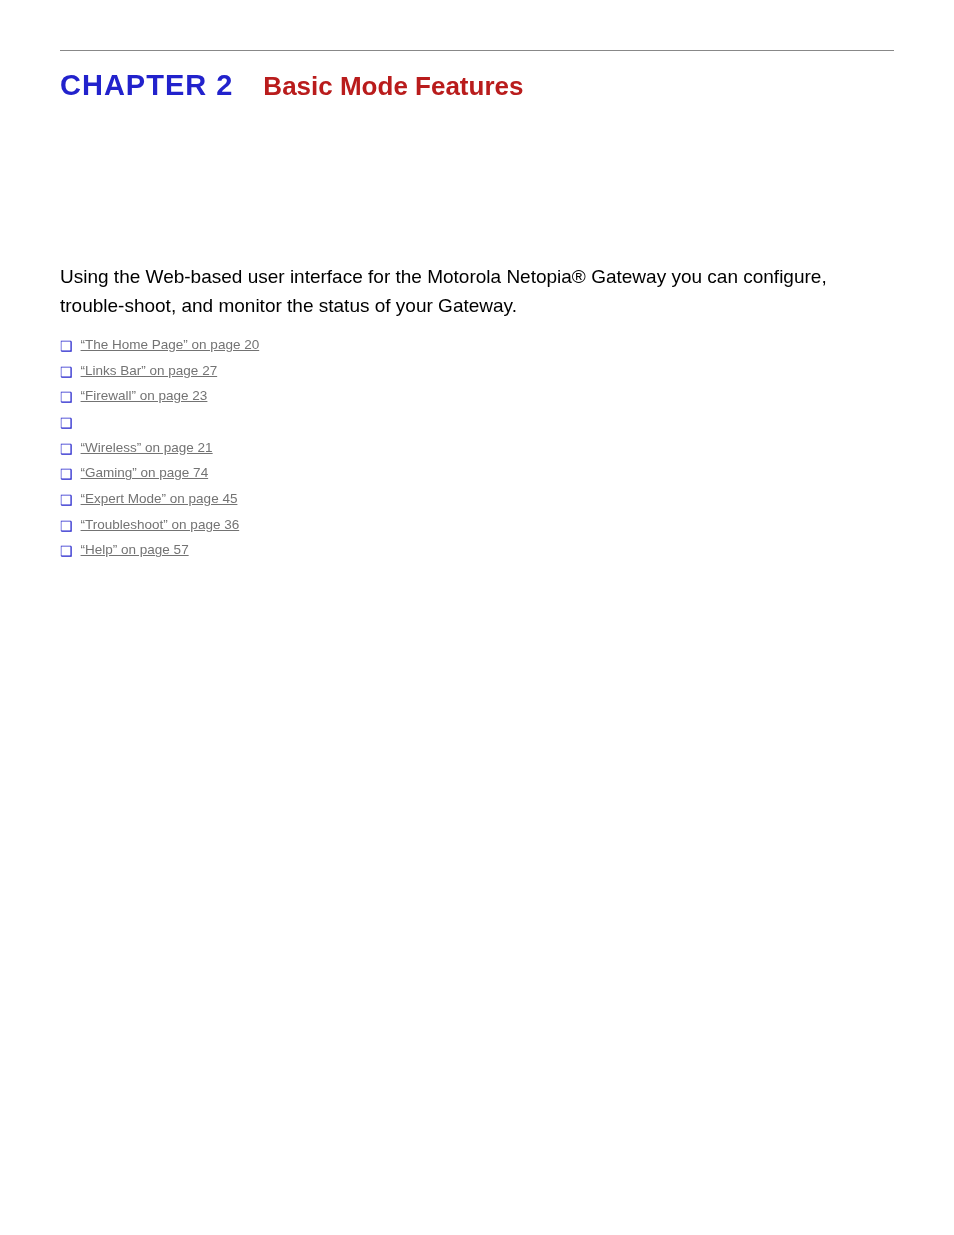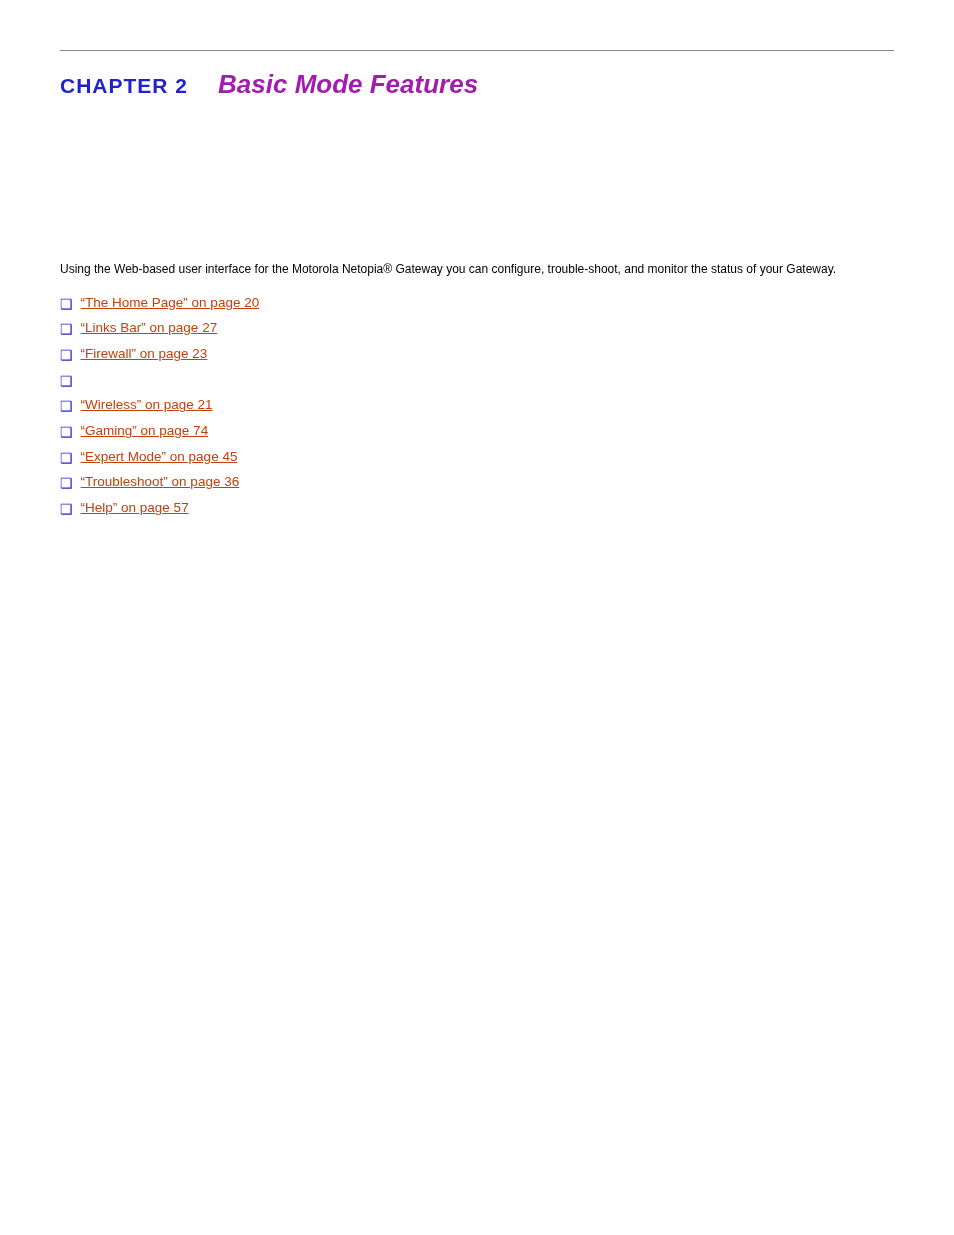--- a/index.html
+++ b/index.html
@@ -34,39 +34,38 @@
     }
 
     .chapter-heading {
       margin: 18px 60px 0 60px;
       display: flex;
       align-items: baseline;
       gap: 0;
     }
 
     .chapter-label {
-      font-size: 21px;
+      font-size: 29px;
       font-weight: 900;
       color: #2222cc;
       letter-spacing: 1px;
       font-family: Arial, Helvetica, sans-serif;
     }
 
     .chapter-title {
       font-size: 26px;
       font-weight: bold;
-      font-style: italic;
-      color: #a21caf;
+      color: #b91c1c;
       font-family: Arial, Helvetica, sans-serif;
       margin-left: 30px;
     }
 
     .intro-text {
       margin: 160px 60px 0 60px;
-      font-size: 12px;
+      font-size: 19px;
       line-height: 1.55;
       color: #000;
     }
 
     .toc-list {
       margin: 14px 60px 0 60px;
       list-style: none;
       padding: 0;
     }
 
@@ -80,21 +79,21 @@
 
     .checkbox-icon {
       color: #2222cc;
       font-size: 14px;
       margin-right: 8px;
       margin-top: 1px;
       flex-shrink: 0;
     }
 
     .toc-link {
-      color: #c2410c;
+      color: #737373;
       text-decoration: underline;
       cursor: pointer;
       font-size: 13.5px;
     }
 
     .bottom-area {
       position: absolute;
       bottom: 0;
       left: 0;
       right: 0;

